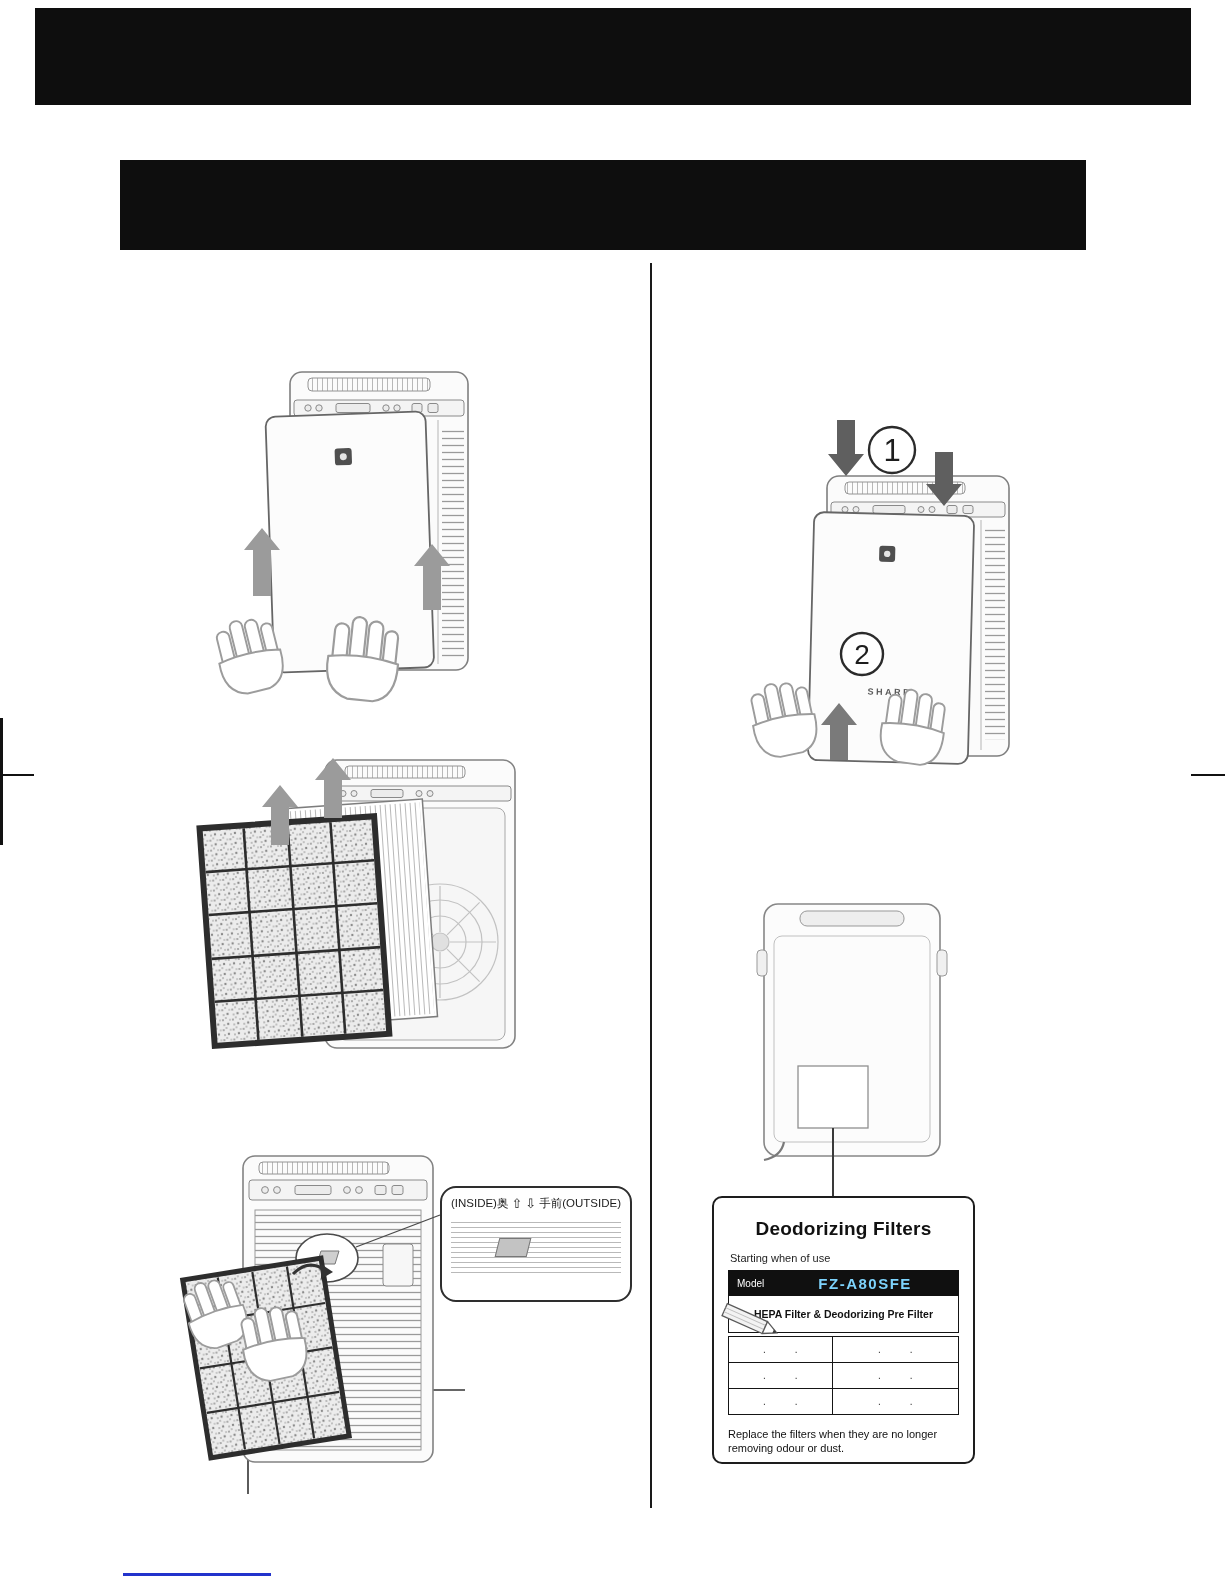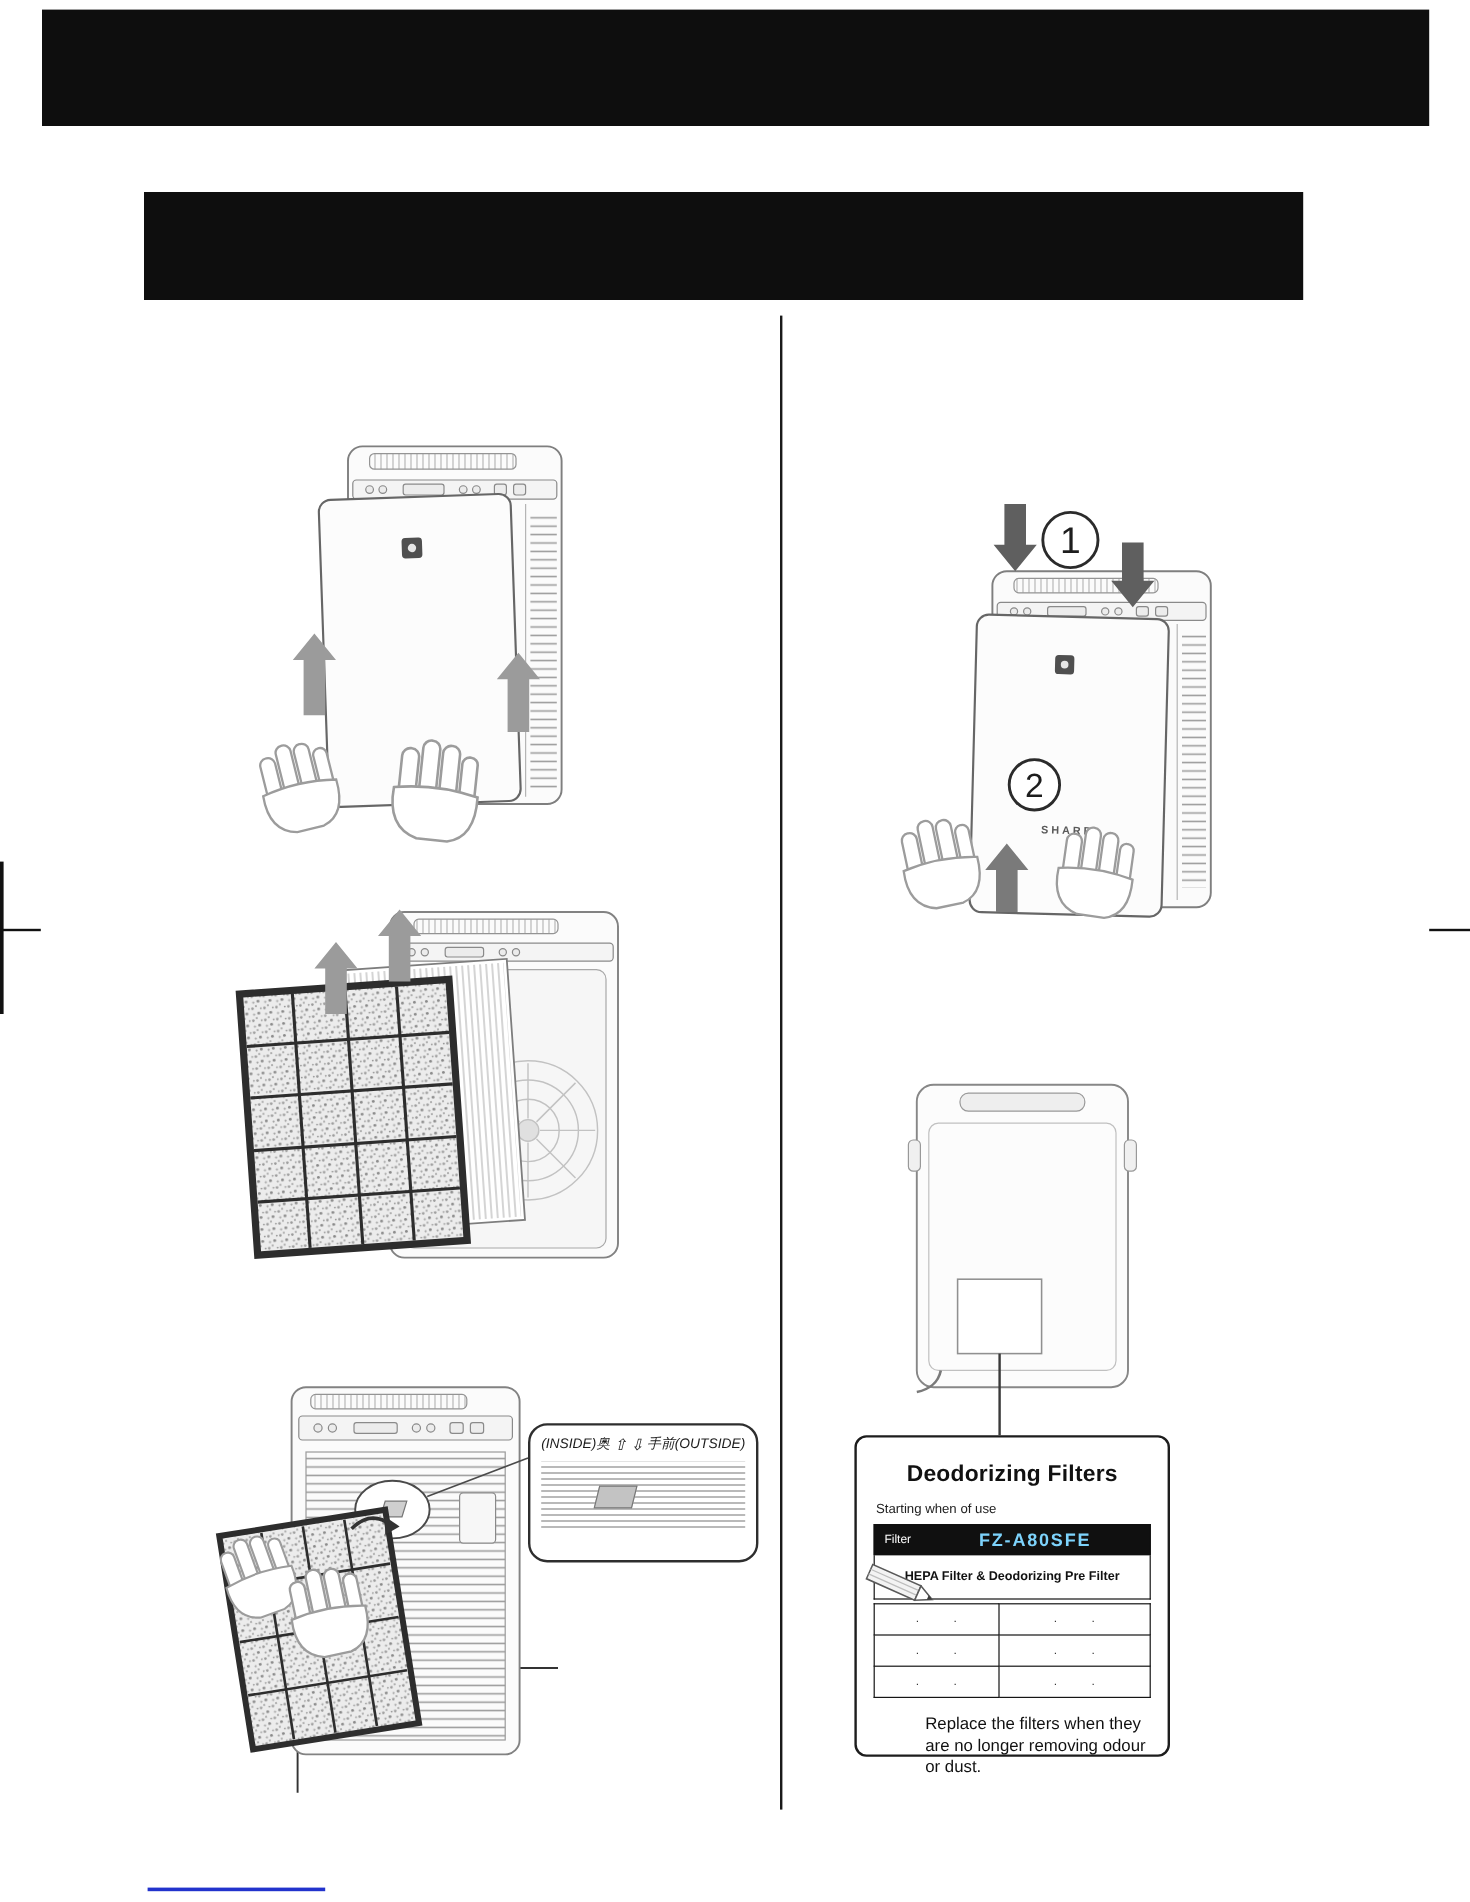--- a/index.html
+++ b/index.html
@@ -6,38 +6,38 @@
   body{font-family:"Liberation Sans",sans-serif;}
   .page{position:relative;width:1225px;height:1585px;background:#ffffff;overflow:hidden;}
   .abs{position:absolute;}
   .bar{background:#0e0e0e;}
   svg text{font-family:"Liberation Sans",sans-serif;}
 
   .divider-v{width:2px;background:#1a1a1a;}
   .crop{background:#111;}
   .footer-line{background:#2233cc;}
 
-  .callout{border:2px solid #2e2e2e;border-radius:16px;background:#fff;padding:8px 9px 9px;box-sizing:border-box;font-style:italic;}
+  .callout{border:2px solid #2e2e2e;border-radius:16px;background:#fff;padding:8px 9px 9px;box-sizing:border-box;}
   .callout-textrow{display:flex;align-items:center;justify-content:center;gap:3px;font-size:11.5px;color:#1c1c1c;white-space:nowrap;}
   .callout-arrow{font-size:13px;line-height:1;}
   .callout-lines{position:relative;margin-top:7px;height:58px;
     background:repeating-linear-gradient(to bottom,#ffffff 0,#ffffff 4px,#b9b9b9 4px,#b9b9b9 5px);}
   .callout-tab{position:absolute;left:46px;top:20px;width:30px;height:17px;background:#c3c3c3;border:1px solid #777;transform:skewX(-14deg);}
 
   .rf-box{position:absolute;border:2.5px solid #1d1d1d;border-radius:10px;background:#fff;padding:20px 14px 12px;box-sizing:border-box;}
   .rf-title{font-size:19px;font-weight:bold;text-align:center;color:#111;margin-bottom:12px;letter-spacing:0.2px;}
   .rf-start{font-size:11px;color:#222;margin:0 0 6px 2px;}
   .rf-model{display:flex;align-items:center;background:#101010;border:1px solid #101010;height:24px;}
   .rf-model-label{color:#fff;font-size:10px;padding:0 8px;}
   .rf-model-value{color:#7dd3fc;font-size:15px;font-weight:bold;letter-spacing:1.5px;flex:1;text-align:center;}
   .rf-filter{border:1.5px solid #151515;border-top:none;font-size:10.5px;font-weight:bold;text-align:center;padding:12px 0;color:#111;}
   .rf-table{width:100%;border-collapse:collapse;margin-top:3px;}
   .rf-table td{border:1.3px solid #151515;height:23px;font-size:10px;color:#333;text-align:center;word-spacing:26px;}
   .rf-table td.c1{width:45%;}
-  .rf-note{font-size:14px;line-height:1.3;color:#111;margin-top:12px;margin-left:43px;}
+  .rf-note{font-size:11px;line-height:1.3;color:#111;margin-top:12px;}
   .rf-pencil{position:absolute;left:6px;top:98px;}
 
   .leader-line-v{width:2px;background:#3a3a3a;}
 </style>
 </head>
 <body>
 
 <div class="page">
 
   <svg width="0" height="0" style="position:absolute" aria-hidden="true">
@@ -243,21 +243,21 @@
     <rect x="195" y="62" width="10" height="26" rx="4" fill="#f0f0f0" stroke="#999"></rect>
     <rect x="56" y="178" width="70" height="62" fill="#ffffff" stroke="#909090" stroke-width="1.3"></rect>
     <path d="M42,254 C40,264 32,270 22,272" stroke="#7a7a7a" stroke-width="2.2" fill="none"></path>
   </svg>
   <div class="abs leader-line-v" style="left:832px;top:1128px;height:68px"></div>
 
   <div class="rf-box" style="left:712px;top:1196px;width:263px;height:268px">
     <div class="rf-title">Deodorizing Filters</div>
     <div class="rf-start">Starting when of use</div>
     <div class="rf-model">
-      <span class="rf-model-label">Filter</span>
+      <span class="rf-model-label">Model</span>
       <span class="rf-model-value">FZ-A80SFE</span>
     </div>
     <div class="rf-filter">HEPA Filter &amp; Deodorizing Pre Filter</div>
     <table class="rf-table">
       <tbody>
           <tr>
         <td class="c1">. .</td>
         <td>. .</td>
       </tr>
       <tr>

